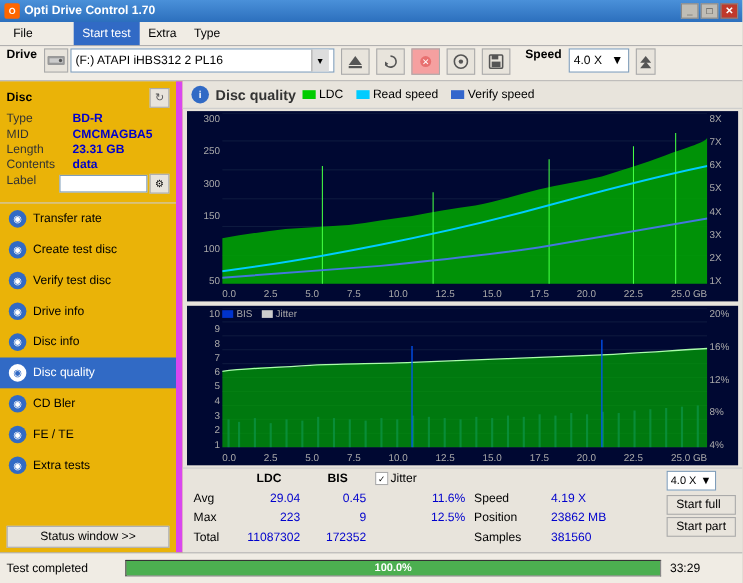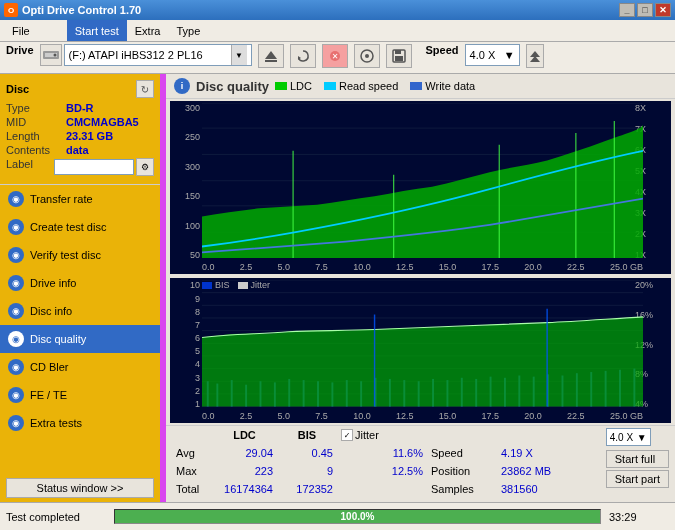--- a/index.html
+++ b/index.html
@@ -15,21 +15,21 @@
 
     
     .menubar { background: #f0ece4; border-bottom: 1px solid #aaa; height: 22px; display: flex; align-items: center; padding: 0 4px; }
     .menu-item { padding: 2px 8px; cursor: pointer; height: 100%; display: flex; align-items: center; font-size: 11px; }
     .menu-item.active { background: #316ac5; color: white; margin-left: 29px; }
 
     
     .drivebar { background: #f0ece4; border-bottom: 1px solid #aaa; height: 32px; display: flex; align-items: flex-start; padding: 2px 6px; gap: 6px; }
     .drive-label { font-size: 11px; font-weight: bold; }
     .drive-select { display: flex; align-items: center; gap: 2px; }
-    .drive-dropdown { background: white; border: 1px solid #7f9db9; padding: 2px 4px; font-size: 11px; width: 188px; height: 22px; display: flex; align-items: center; justify-content: space-between; }
+    .drive-dropdown { background: white; border: 1px solid #7f9db9; padding: 2px 4px; font-size: 11px; width: 240px; height: 22px; display: flex; align-items: center; justify-content: space-between; }
     .drive-dd-arrow { width: 16px; height: 20px; background: #ddd; border-left: 1px solid #aaa; display: flex; align-items: center; justify-content: center; font-size: 8px; }
     .drive-btn { width: 26px; height: 24px; background: #e8e4dc; border: 1px solid #aaa; display: flex; align-items: center; justify-content: center; cursor: pointer; }
     .speed-label { font-size: 11px; font-weight: bold; margin-left: 8px; }
     .speed-dropdown { background: white; border: 1px solid #7f9db9; padding: 2px 4px; font-size: 11px; width: 55px; height: 22px; display: flex; align-items: center; justify-content: space-between; }
 
     
     .main { display: flex; height: calc(530px - 20px - 22px - 32px - 28px); }
 
     
     .sidebar { width: 166px; background: #eab308; border-right: 6px solid #d946ef; display: flex; flex-direction: column; }
@@ -64,21 +64,21 @@
     .legend { display: flex; gap: 12px; align-items: center; font-size: 11px; }
     .legend-item { display: flex; align-items: center; gap: 3px; }
     .legend-color { width: 12px; height: 8px; }
 
     
     .charts-container { flex: 1; display: flex; flex-direction: column; }
     .chart-wrapper { position: relative; flex: 1; background: #000832; margin: 2px 4px; overflow: hidden; }
     .chart-wrapper.upper { flex: 1.2; }
     .chart-wrapper.lower { flex: 1; }
     .chart-yaxis { position: absolute; left: 0; top: 0; bottom: 0; width: 32px; display: flex; flex-direction: column; justify-content: space-between; padding: 2px 2px 14px 2px; font-size: 9px; color: #aaa; text-align: right; }
-    .chart-yaxis-right { position: absolute; right: 10px; top: 0; bottom: 0; width: 28px; display: flex; flex-direction: column; justify-content: space-between; padding: 2px 2px 14px 2px; font-size: 9px; color: #aaa; text-align: left; }
+    .chart-yaxis-right { position: absolute; right: 0; top: 0; bottom: 0; width: 28px; display: flex; flex-direction: column; justify-content: space-between; padding: 2px 2px 14px 2px; font-size: 9px; color: #aaa; text-align: left; }
     .chart-area { position: absolute; left: 32px; right: 28px; top: 2px; bottom: 16px; }
     .chart-xaxis { position: absolute; left: 32px; right: 28px; bottom: 2px; display: flex; justify-content: space-between; font-size: 9px; color: #aaa; }
 
     
     .stats-row { background: #e8e4dc; padding: 2px 6px; border-top: 1px solid #ccc; display: flex; align-items: flex-start; gap: 4px; }
     .stats-cell { padding: 1px 4px; }
     .stats-cell.blue { color: #0000cc; }
     .stats-cell.header { font-weight: bold; text-align: center; }
     .stats-cell.right { text-align: right; }
     .jitter-check { display: flex; align-items: center; gap: 2px; }
@@ -271,21 +271,21 @@
         <div class="legend-item">
           <div class="legend-color" style="background:#00cc00;"></div>
           <span>LDC</span>
         </div>
         <div class="legend-item">
           <div class="legend-color" style="background:#00ccff;"></div>
           <span>Read speed</span>
         </div>
         <div class="legend-item">
           <div class="legend-color" style="background:#3366cc;"></div>
-          <span>Write data</span>
+          <span>Verify speed</span>
         </div>
       </div>
     </div>
 
     <div class="charts-container">
 
       <div class="chart-wrapper upper">
         <div class="chart-yaxis">
           <span>300</span>
           <span>250</span>
@@ -477,21 +477,21 @@
         <div class="stats-cell blue">4.19 X</div>
 
         <div class="stats-cell">Max</div>
         <div class="stats-cell blue right">223</div>
         <div class="stats-cell blue right">9</div>
         <div class="stats-cell blue right">12.5%</div>
         <div class="stats-cell">Position</div>
         <div class="stats-cell blue">23862 MB</div>
 
         <div class="stats-cell">Total</div>
-        <div class="stats-cell blue right">16174364</div>
+        <div class="stats-cell blue right">11087302</div>
         <div class="stats-cell blue right">172352</div>
         <div class="stats-cell"></div>
         <div class="stats-cell">Samples</div>
         <div class="stats-cell blue">381560</div>
       </div>
 
       <div class="action-btns">
         <div class="speed-combo">
           <div class="small-dropdown">
             <span>4.0 X</span>

